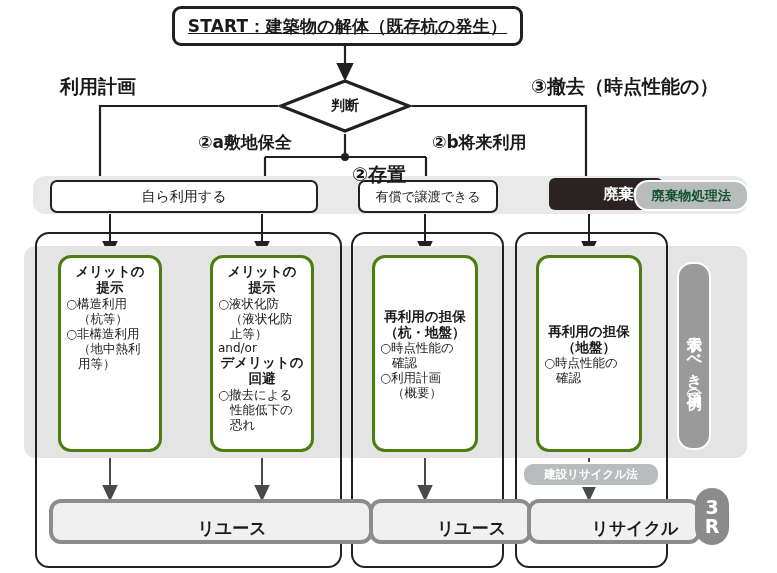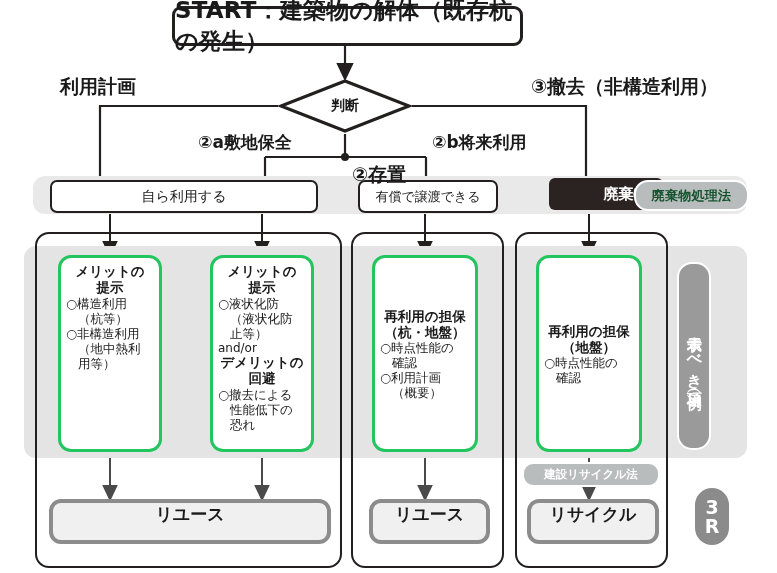--- a/index.html
+++ b/index.html
@@ -22,22 +22,23 @@
   
   #wires { position: absolute; left: 0; top: 0; width: 777px; height: 573px; }
 
   
   #start-box {
     left: 172px; top: 6px; width: 345px; height: 34px;
     border: 3px solid #231f1f;
     border-radius: 9px;
     background: #fff;
     display: flex; align-items: center; justify-content: center;
-    font-size: 23px; font-weight: bold; letter-spacing: .2px;
+    font-size: 17px; font-weight: bold; letter-spacing: .2px;
     z-index: 5;
+    text-decoration: underline;
   }
 
   
   #diamond-wrap {
     left: 278px; top: 78px; width: 134px; height: 56px; z-index: 5;
   }
   #diamond-wrap svg { display:block; }
   #diamond-label {
     position: absolute; left: 0; top: 0; width: 134px; height: 56px;
     display: flex; align-items: center; justify-content: center;
@@ -95,21 +96,21 @@
   #col3 { left: 515px; top: 232px; width: 149px; height: 332px; }
 
   
   #band-mid {
     left: 24px; top: 246px; width: 723px; height: 212px;
     background: #e4e4e4; border-radius: 12px; z-index: 2;
   }
 
   
   .card {
-    border: 3px solid #22c55e; background: #fff; border-radius: 13px;
+    border: 3px solid #4d7c0f; background: #fff; border-radius: 13px;
     z-index: 4; box-sizing: border-box;
     padding: 6px 5px 4px 5px;
     display: flex; flex-direction: column;
   }
   #card1 { left: 58px;  top: 255px; width: 104px; height: 197px; }
   #card2 { left: 210px; top: 255px; width: 104px; height: 197px; }
   #card3 { left: 372px; top: 255px; width: 106px; height: 197px; justify-content: center; }
   #card4 { left: 536px; top: 255px; width: 106px; height: 197px; justify-content: center; }
 
   .card-title {
@@ -126,22 +127,22 @@
   #pill-recyclelaw {
     left: 522px; top: 462px; width: 134px; height: 21px;
     background: #b9bcbd; border: 2px solid #ffffff; border-radius: 11px;
     display:flex; align-items:center; justify-content:center;
     color:#ffffff; font-size: 11.5px; font-weight: bold; z-index: 6;
   }
 
   
   .outcome {
     border: 4px solid #8c8c8c; background: #f0f0f0; border-radius: 12px;
-    display:flex; align-items:flex-start; justify-content:center;
-    font-size: 17px; font-weight: bold; color: #1a1a1a; z-index: 5;
+    display:flex; align-items:flex-end; justify-content:center;
+    font-size: 17px; font-weight: bold; color: #1a1a1a; z-index: 5; padding-left: 42px;
   }
   #out1 { left: 49px;  top: 499px; width: 274px; height: 37px; }
   #out2 { left: 369px; top: 499px; width: 113px; height: 37px; }
   #out3 { left: 527px; top: 499px; width: 124px; height: 37px; }
 
   
   #vlabel {
     left: 677px; top: 262px; width: 30px; height: 184px;
     background: #9a9a9a; border: 2px solid #ffffff; border-radius: 15px;
     color: #ffffff; font-size: 15px; font-weight: bold;
@@ -218,21 +219,21 @@
   </div>
 
   <div class="abs" id="diamond-wrap">
     <svg width="134" height="56" viewBox="0 0 134 56">
       <polygon points="67,3 131,28 67,53 3,28" fill="#ffffff" stroke="#231f1f" stroke-width="3.2"></polygon>
     </svg>
     <div id="diamond-label">判断</div>
   </div>
 
   <div class="abs branch-big" id="lbl-direct">利用計画</div>
-  <div class="abs branch-big" id="lbl-remove">③撤去（非構造利用）</div>
+  <div class="abs branch-big" id="lbl-remove">③撤去（時点性能の）</div>
   <div class="abs" id="lbl-store">②存置</div>
   <div class="abs branch-small" id="lbl-2a">②a敷地保全</div>
   <div class="abs branch-small" id="lbl-2b">②b将来利用</div>
 
   <div class="abs" id="band-upper"></div>
 
   <div class="abs r2box" id="box-paid">
     <span>有償で譲渡できる</span>
   </div>
   <div class="abs r2box" id="box-self">

